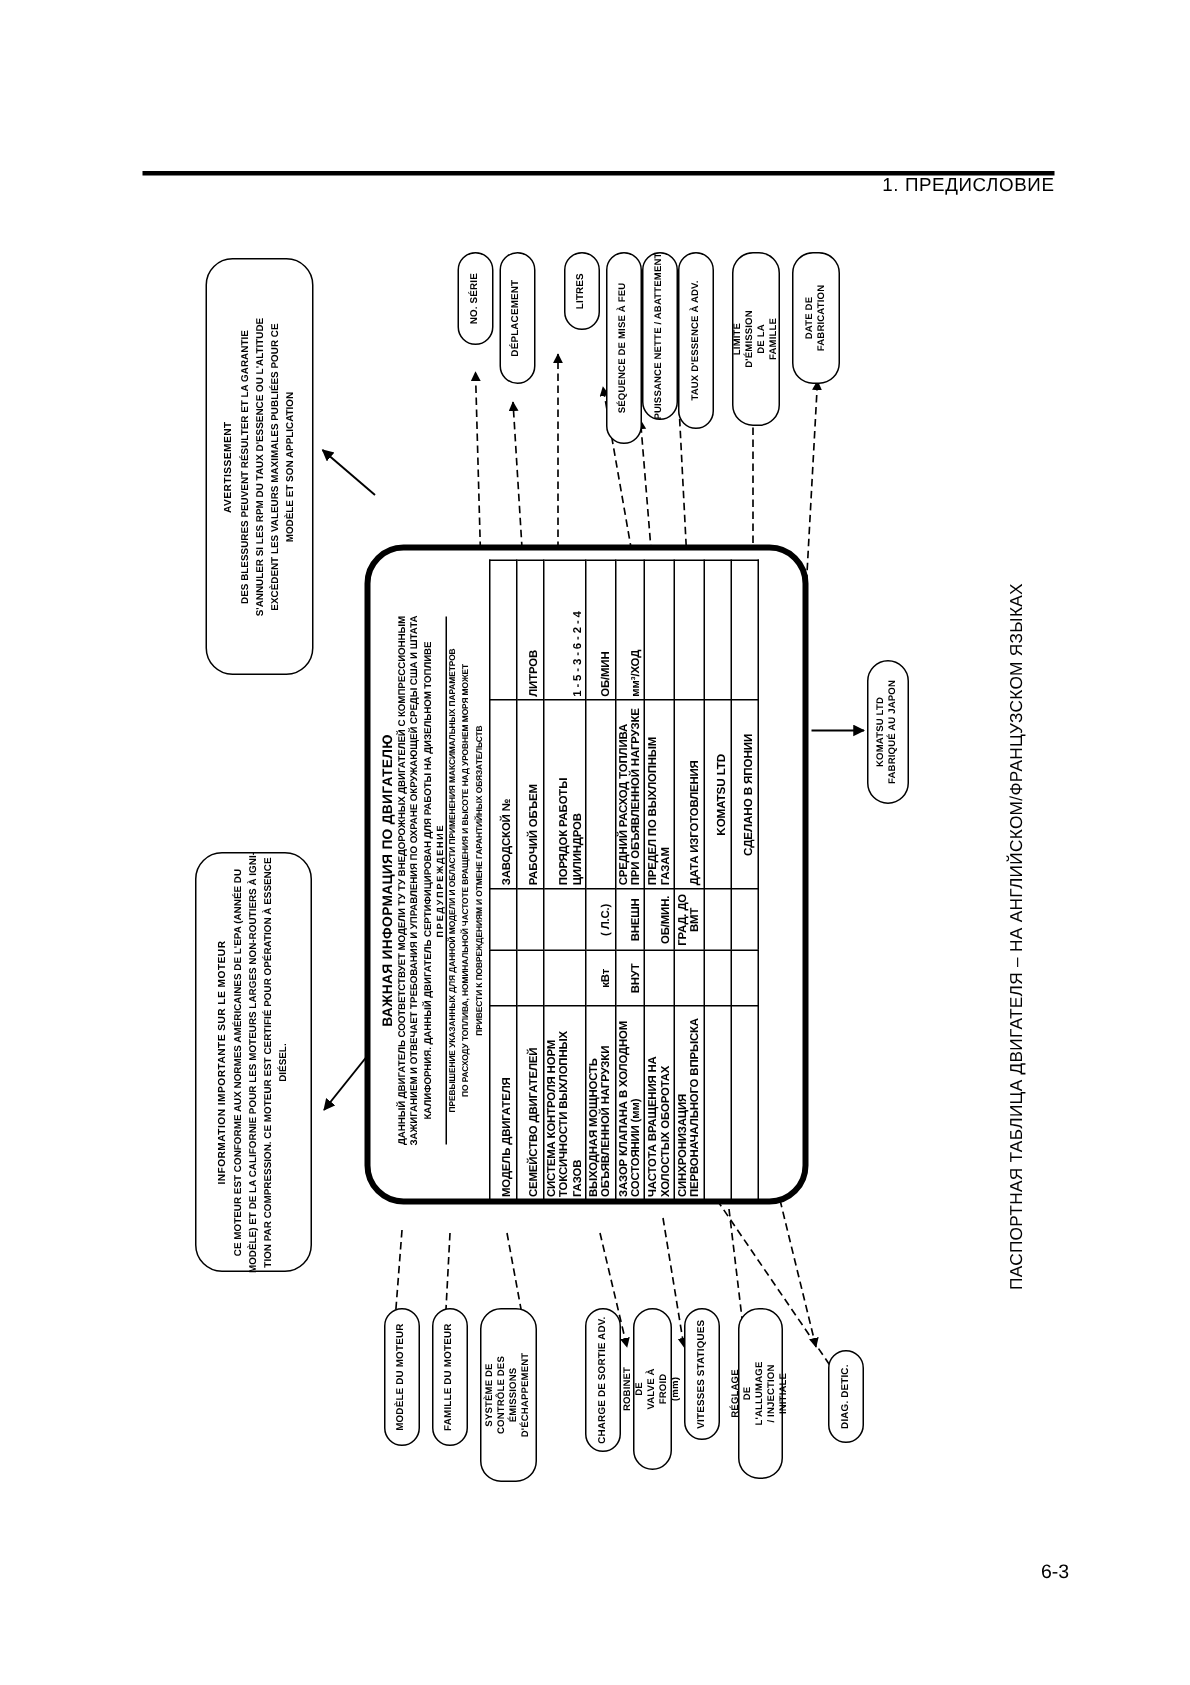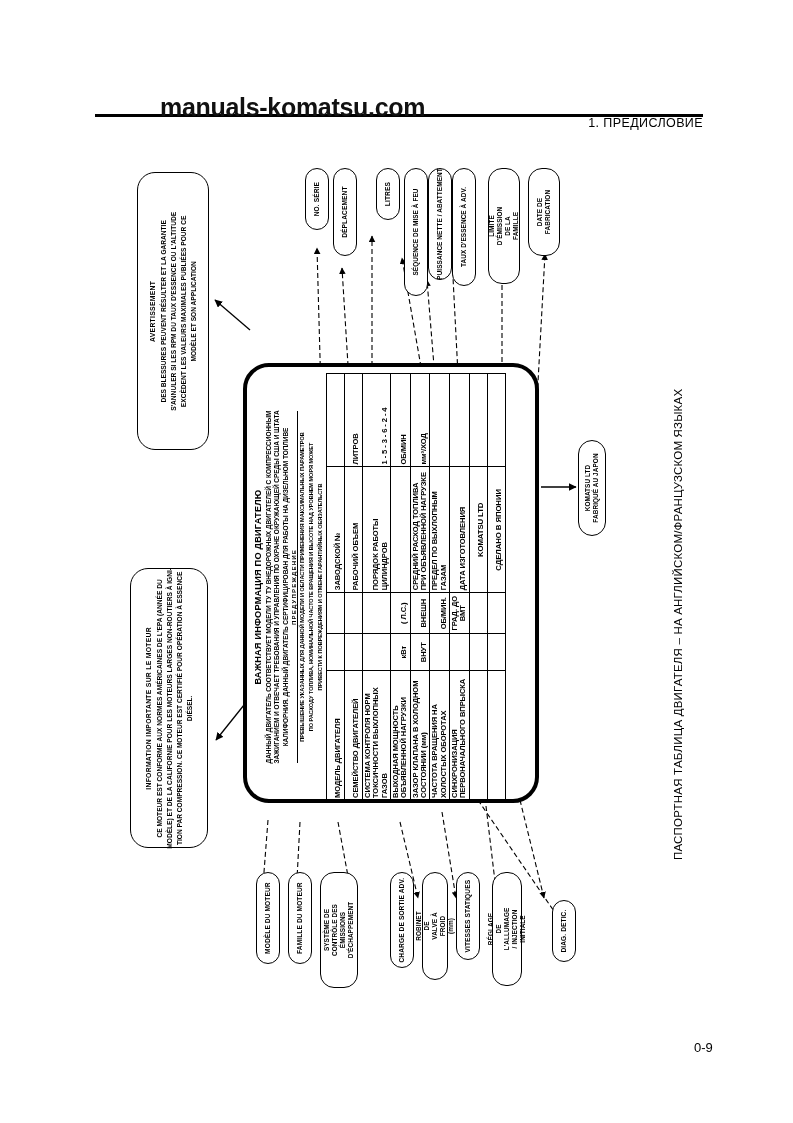--- a/index.html
+++ b/index.html
@@ -207,21 +207,20 @@
     position: absolute;
     left: 694px; top: 1040px;
     font-size: 13px;
   }
 </style>
 </head>
 <body>
 
 <div id="page-header">
   <div id="header-rule"></div>
-  <div id="watermark">manuals-komatsu.com</div>
   <div id="chapter-title">1.  ПРЕДИСЛОВИЕ</div>
 </div>
 
 <svg id="leaders">
   <defs>
     <marker id="arrow" markerWidth="7" markerHeight="7" refX="5.5" refY="3" orient="auto">
       <path d="M0,0 L6,3 L0,6 z" fill="#000"></path>
     </marker>
   </defs>
   <g stroke="#000" stroke-width="1.1" fill="none" stroke-dasharray="5,3" marker-end="url(#arrow)">
@@ -426,13 +425,13 @@
     <span class="ntitle">INFORMATION IMPORTANTE SUR LE MOTEUR</span>
     <span>CE MOTEUR EST CONFORME AUX NORMES AMÉRICAINES DE L'EPA (ANNÉE DU</span><br>
     <span>MODÈLE) ET DE LA CALIFORNIE POUR LES MOTEURS LARGES NON-ROUTIERS À IGNI-</span><br>
     <span>TION PAR COMPRESSION.  CE MOTEUR EST CERTIFIÉ POUR OPÉRATION À ESSENCE</span><br>
     <span>DIÉSEL.</span>
   </span>
 </div>
 
 <div id="right-caption">ПАСПОРТНАЯ ТАБЛИЦА ДВИГАТЕЛЯ – НА АНГЛИЙСКОМ/ФРАНЦУЗСКОМ ЯЗЫКАХ</div>
 
-<div id="page-number">0-9</div>
+<div id="page-number">6-3</div>
 
 </body></html>

